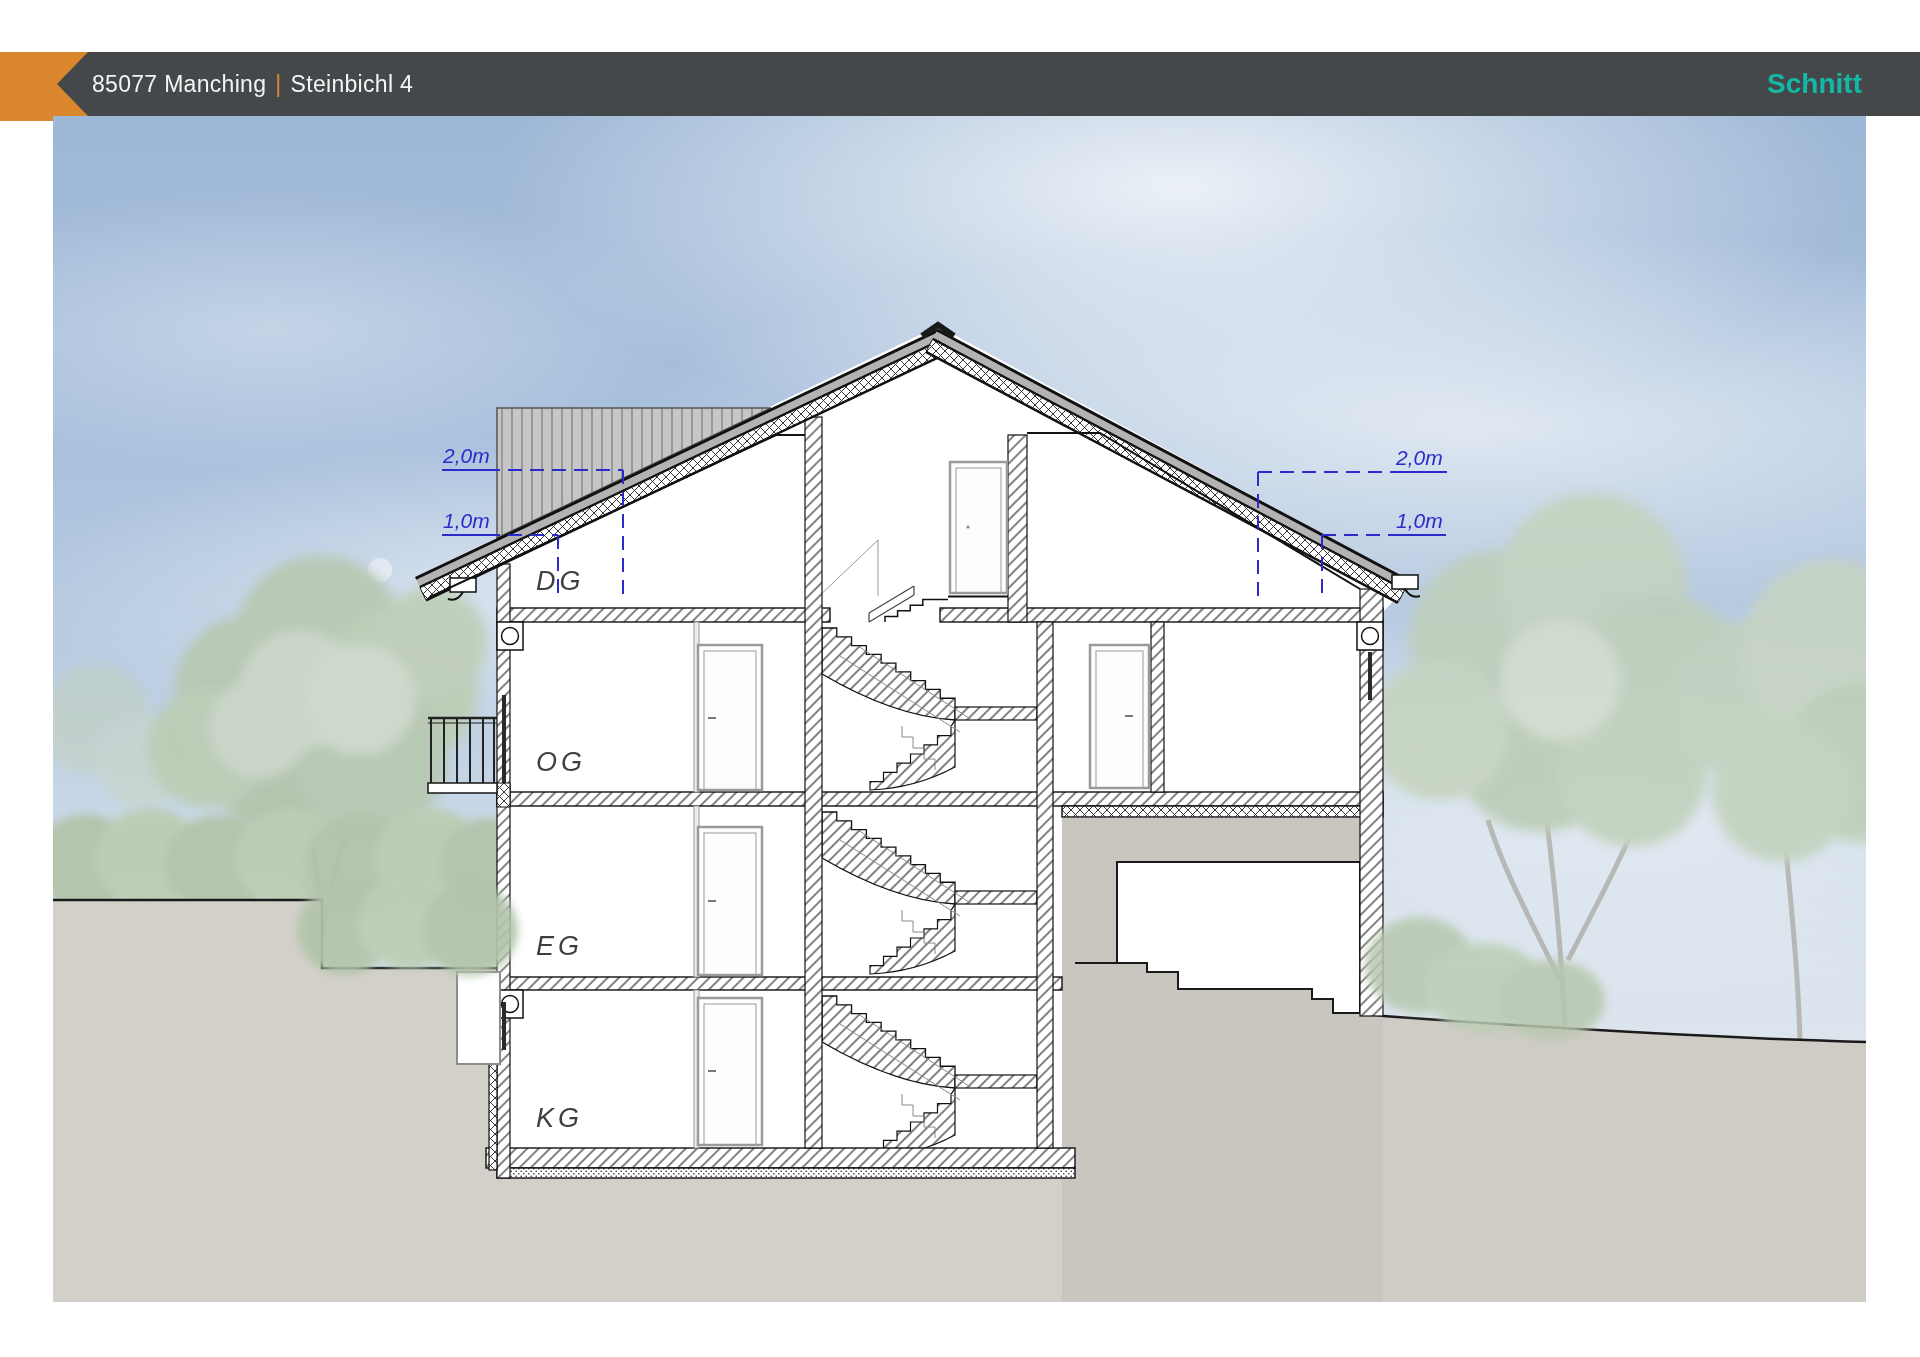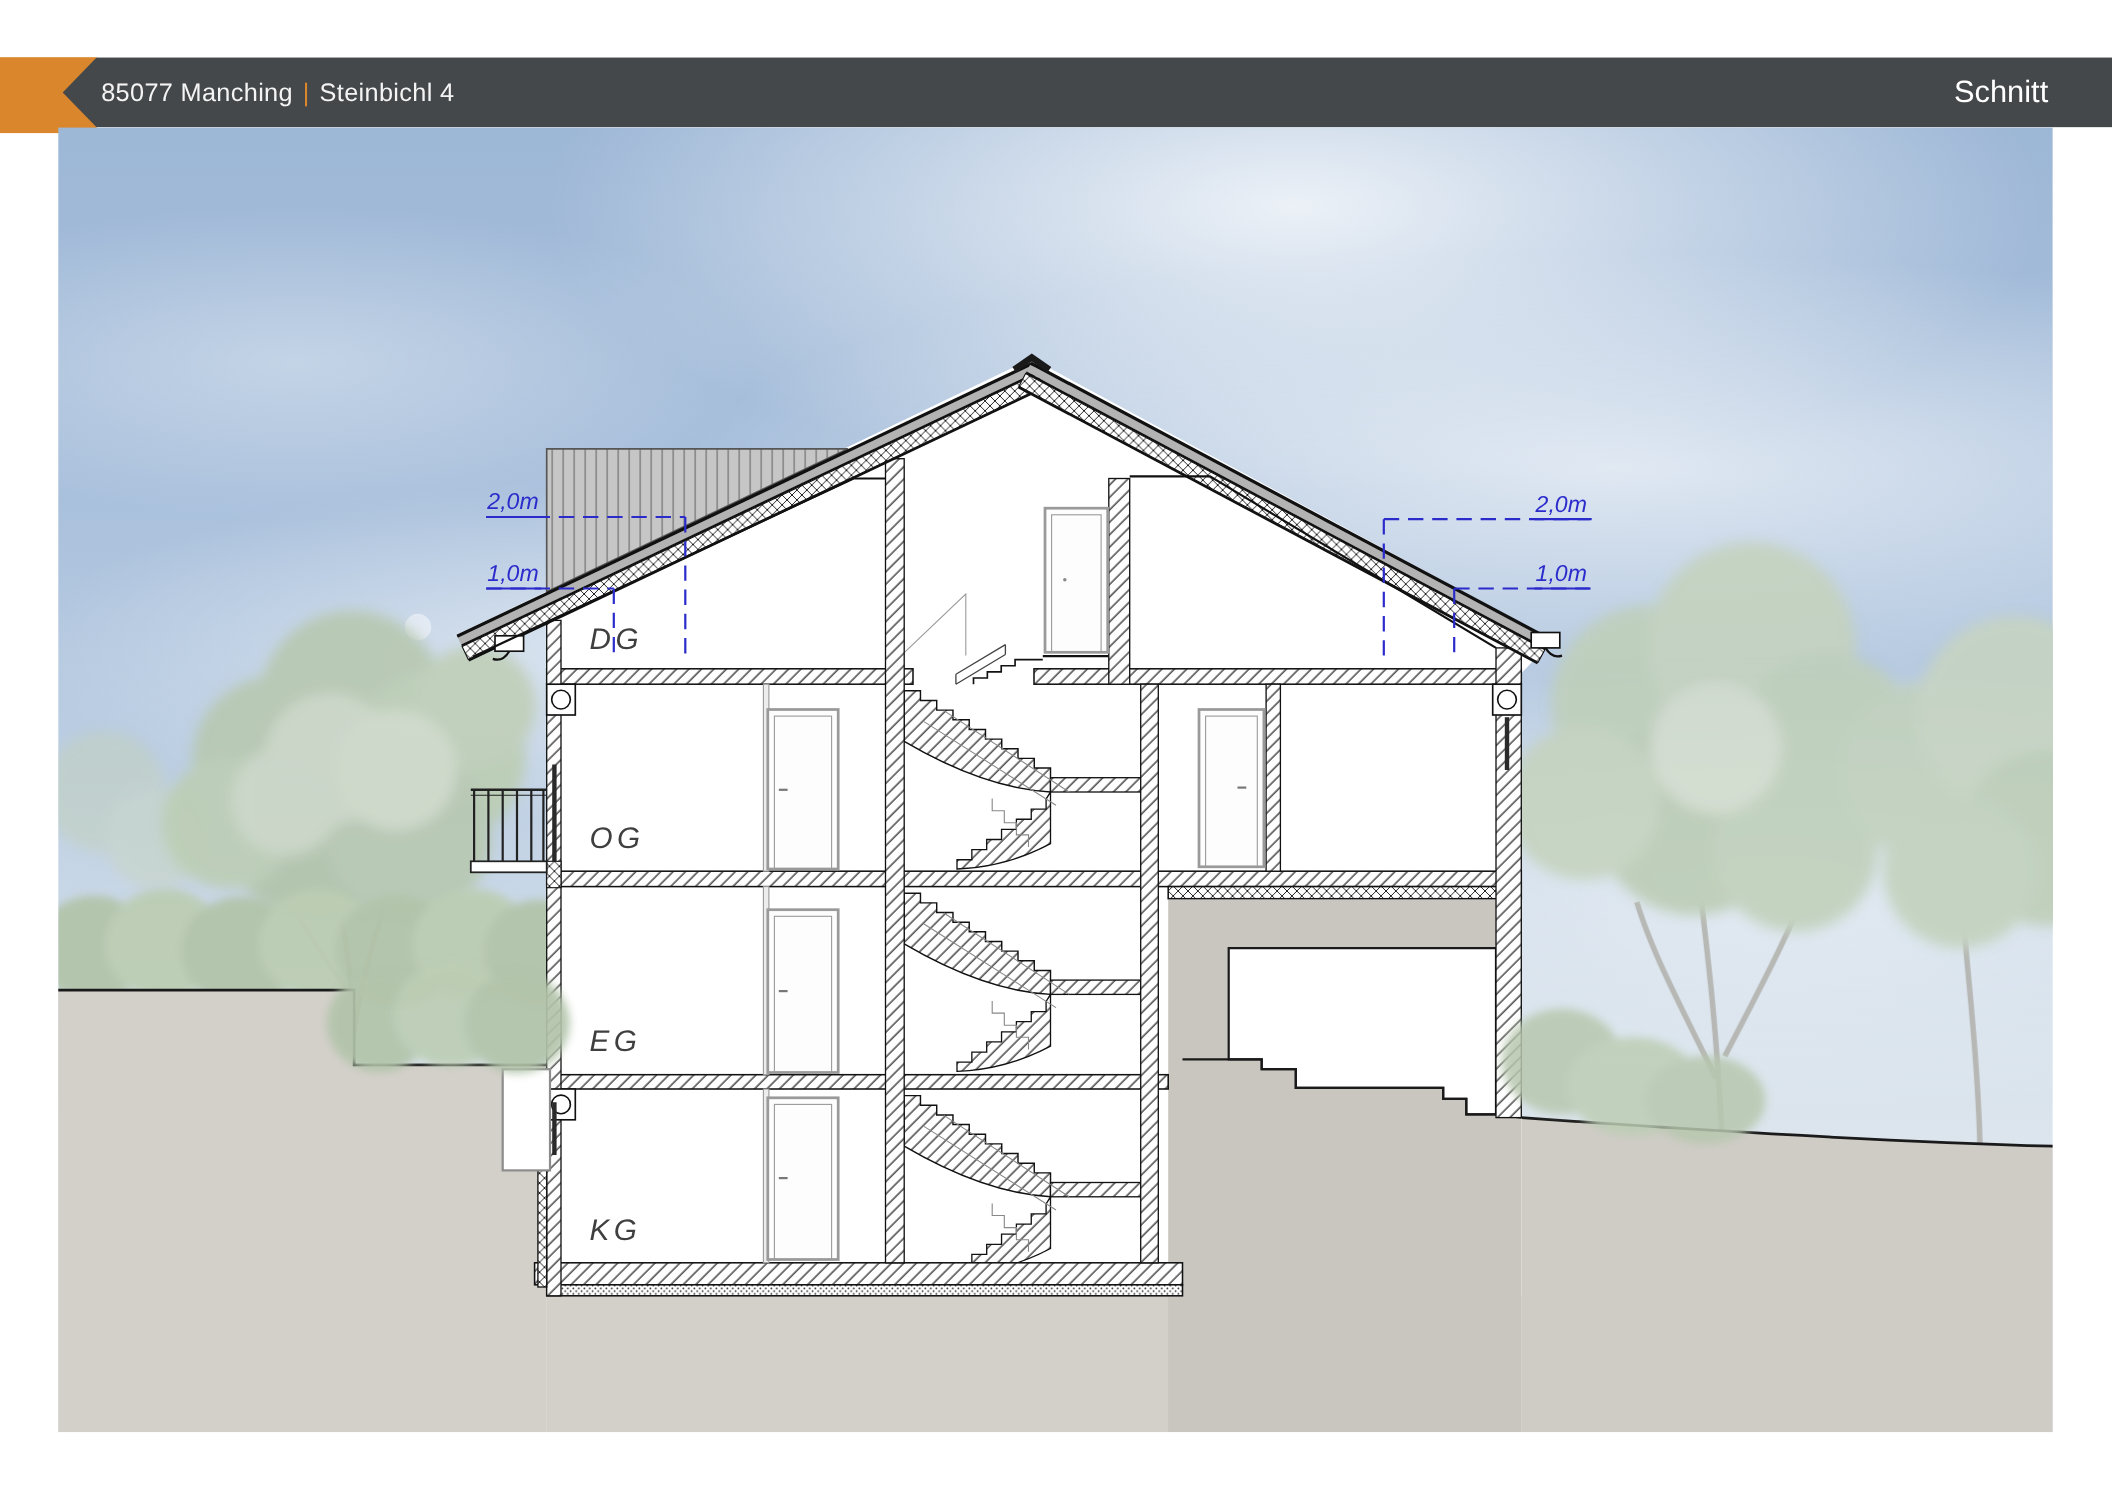--- a/index.html
+++ b/index.html
@@ -5,21 +5,21 @@
   html,body{margin:0;padding:0;background:#ffffff;}
   #page{position:relative;width:1920px;height:1351px;background:#ffffff;overflow:hidden;
         font-family:"Liberation Sans",sans-serif;}
   
   #accent{position:absolute;left:0;top:52px;width:88px;height:69px;background:#d9862c;}
   #topbar{position:absolute;left:0;top:52px;width:1920px;height:64px;background:#45484a;
           clip-path:polygon(88px 0,100% 0,100% 100%,88px 100%,57px 50%);
           display:flex;align-items:center;}
   #topbar .left{margin-left:92px;font-size:23px;color:#f4f4f4;letter-spacing:.3px;}
   #topbar .left .sep{color:#d9862c;padding:0 9px;}
-  #topbar .right{margin-left:auto;margin-right:58px;font-size:28px;font-weight:normal;color:#ffffff;}
+  #topbar .right{margin-left:auto;margin-right:58px;font-size:28px;font-weight:bold;color:#14b8a6;}
   
   #canvas{position:absolute;left:53px;top:116px;width:1813px;height:1186px;overflow:hidden;
     background:
       radial-gradient(1100px 420px at 62% 6%,  rgba(255,255,255,.80), rgba(255,255,255,0) 62%),
       radial-gradient(1300px 300px at 78% 26%, rgba(255,255,255,.65), rgba(255,255,255,0) 65%),
       radial-gradient(900px 260px  at 28% 40%, rgba(255,255,255,.50), rgba(255,255,255,0) 60%),
       radial-gradient(1100px 320px at 86% 58%, rgba(255,255,255,.48), rgba(255,255,255,0) 65%),
       radial-gradient(700px 240px  at 12% 18%, rgba(255,255,255,.35), rgba(255,255,255,0) 60%),
       linear-gradient(180deg,#9db7d6 0%,#a9c0dc 28%,#c0d1e4 52%,#d9e3ec 72%,#e9ecef 100%); font-style: italic;}
   #canvas svg{position:absolute;left:0;top:0;}

